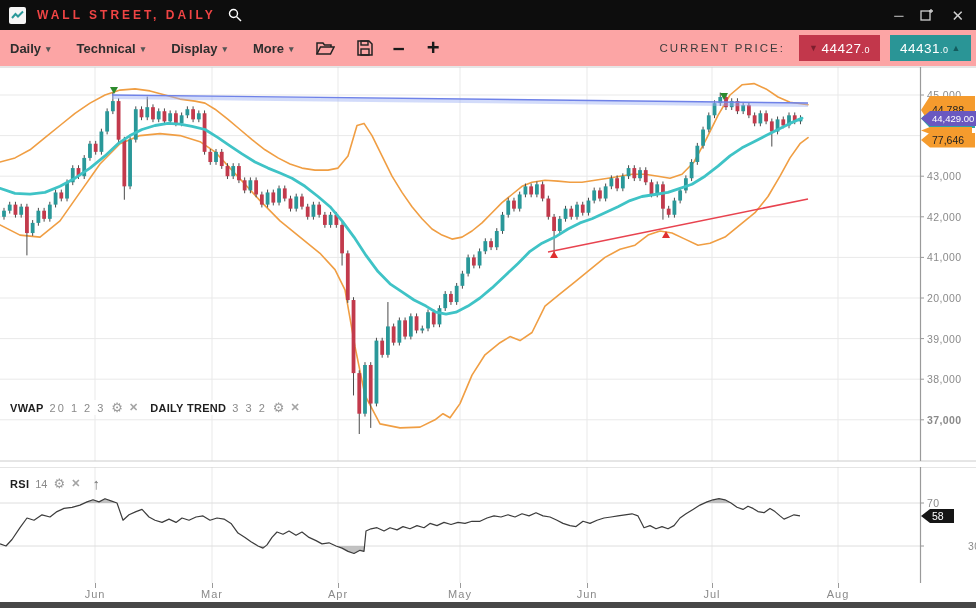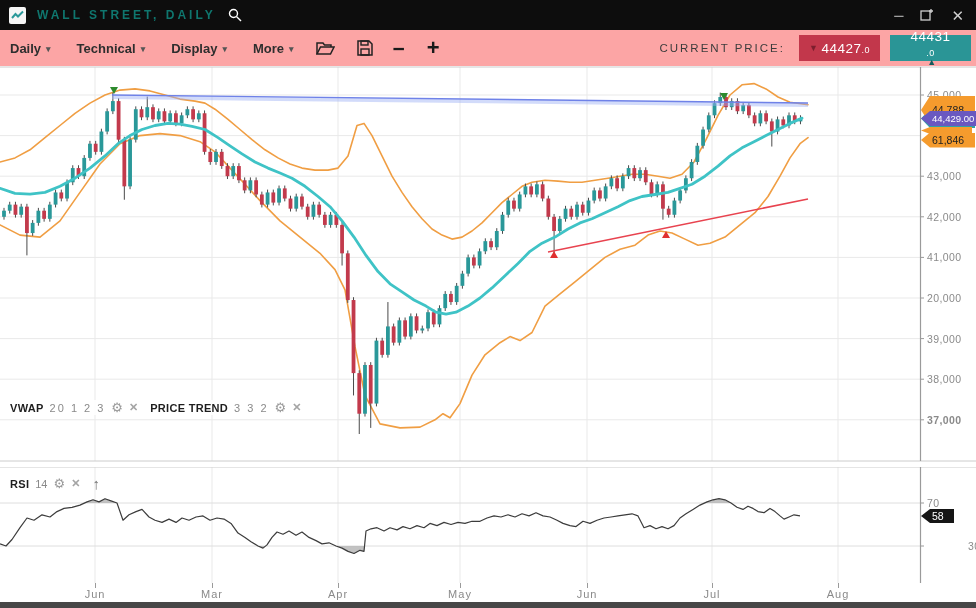--- a/index.html
+++ b/index.html
@@ -3,21 +3,21 @@
 <meta charset="utf-8">
 <style>
   html,body{margin:0;padding:0;background:#888;}
   .app{position:relative;width:976px;height:608px;background:#fff;overflow:hidden;
        font-family:"Liberation Sans",sans-serif;-webkit-font-smoothing:antialiased;}
   
   .titlebar{position:absolute;left:0;top:0;width:976px;height:30px;background:#0d0d0d;
             display:flex;align-items:center;color:#fff;}
   .logo{width:17px;height:17px;background:#f5f5f5;border-radius:2px;margin-left:9px;
         display:flex;align-items:center;justify-content:center;}
-  .tb-title{margin-left:11px;font-size:12px;letter-spacing:3px;font-weight:600;color:#0f766e;}
+  .tb-title{margin-left:11px;font-size:12px;letter-spacing:3px;font-weight:600;color:#ef4444;}
   .tb-search{margin-left:12px;display:flex;align-items:center;}
   .tb-right{margin-left:auto;display:flex;align-items:center;gap:17px;margin-right:12px;color:#cfcfcf;}
   .tb-right .wc{cursor:default;font-size:13px;line-height:1;}
   
   .toolbar{position:absolute;left:0;top:30px;width:976px;height:36px;background:#fca5a5;
            display:flex;align-items:center;border-bottom:1px solid #d8d8d8;}
   .menu{display:flex;align-items:center;gap:5px;font-size:13px;font-weight:700;color:#2e2e2e;margin-left:26px;}
   .menu:first-child{margin-left:10px;}
   .caret{font-size:9px;color:#555;transform:translateY(1px);}
   .tool-ic{margin-left:22px;display:flex;align-items:center;color:#222;}
@@ -111,21 +111,21 @@
     <div class="tool-minus">−</div>
     <div class="tool-plus">+</div>
 
     <div class="cp-group">
       <span class="cp-label">CURRENT PRICE:</span>
       <div class="px-box" id="sellBox" style="margin-right: 10px; background: rgb(194, 55, 75);">
         <span class="arr" id="sellArr" style="margin-right: 3px; color: rgb(125, 30, 46);">▼</span>
         <span>44427</span>
         <span class="dec">.0</span>
       </div>
-      <div class="px-box" id="buyBox" style="background: rgb(42, 149, 150); flex-direction: column;">
+      <div class="px-box" id="buyBox" style="background: rgb(42, 149, 150);">
         <span>44431</span>
         <span class="dec">.0</span>
         <span class="arr" id="buyArr" style="margin-left: 3px; color: rgb(19, 92, 94);">▲</span>
       </div>
     </div>
   </div>
 
   <div class="chart">
     <svg id="mainSvg" style="top:0;" width="976" height="396" viewBox="0 66 976 396">
         <line x1="0" y1="95" x2="920" y2="95" stroke="#e9e9e9" stroke-width="1"></line>
@@ -469,21 +469,21 @@
       </svg>
 
     <div class="indrow" style="left:8px;top:334px;">
       <span class="chip">
         <span class="ind-name">VWAP</span>
         <span class="ind-params">20 1 2 3</span>
         <span class="ind-gear">⚙</span>
         <span class="ind-x">✕</span>
       </span>
       <span class="chip" style="margin-left:8px;">
-        <span class="ind-name">PRICE TREND</span>
+        <span class="ind-name">DAILY TREND</span>
         <span class="ind-params">3 3 2</span>
         <span class="ind-gear">⚙</span>
         <span class="ind-x">✕</span>
       </span>
     </div>
     <div class="indrow" style="left:8px;top:410px;">
       <span class="chip">
         <span class="ind-name">RSI</span>
         <span class="ind-params" style="letter-spacing:0;">14</span>
         <span class="ind-gear">⚙</span>
@@ -514,18 +514,18 @@
         <div class="monthtick" style="left: 587px;"></div>
         <div class="monthlabel" style="left: 570px;">Jun</div>
         <div class="monthtick" style="left: 712px;"></div>
         <div class="monthlabel" style="left: 695px;">Jul</div>
         <div class="monthtick" style="left: 838px;"></div>
         <div class="monthlabel" style="left: 821px;">Aug</div>
         <div class="pricetag" style="top: 43px; height: 19px; width: 43px; background: rgb(47, 163, 165); z-index: 1;"></div>
         <div class="pricetag" style="top: 30px; height: 28px; width: 43px; background: rgb(245, 155, 45); z-index: 2;">44,788</div>
         <div class="pricetag" style="top: 61px; height: 7px; width: 40px; background: rgb(245, 155, 45); z-index: 1;"></div>
         <div class="pricetag" style="top: 45px; height: 15px; width: 48px; background: rgb(106, 88, 192); color: rgb(255, 255, 255); font-size: 9.5px; z-index: 2;">44,429.00</div>
-        <div class="pricetag" style="top: 66.5px; height: 15px; width: 43px; background: rgb(245, 155, 45); z-index: 2;">61,846</div>
+        <div class="pricetag" style="top: 66.5px; height: 15px; width: 43px; background: rgb(245, 155, 45); z-index: 2;">77,646</div>
         <div class="pricetag" style="top: 442.9px; height: 14px; width: 22px; background: rgb(21, 21, 21); color: rgb(255, 255, 255); z-index: 2;">58</div>
       </div>
     <div class="botstrip"></div>
   </div>
 </div>
 
 </body></html>

